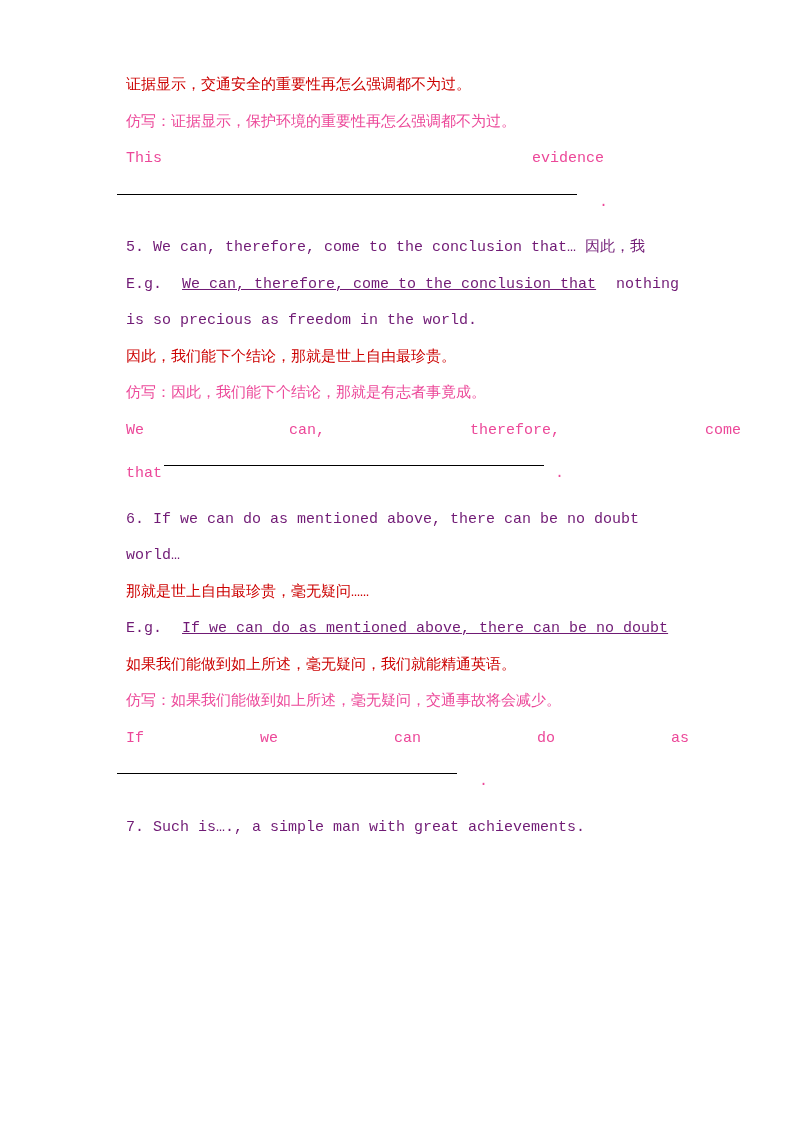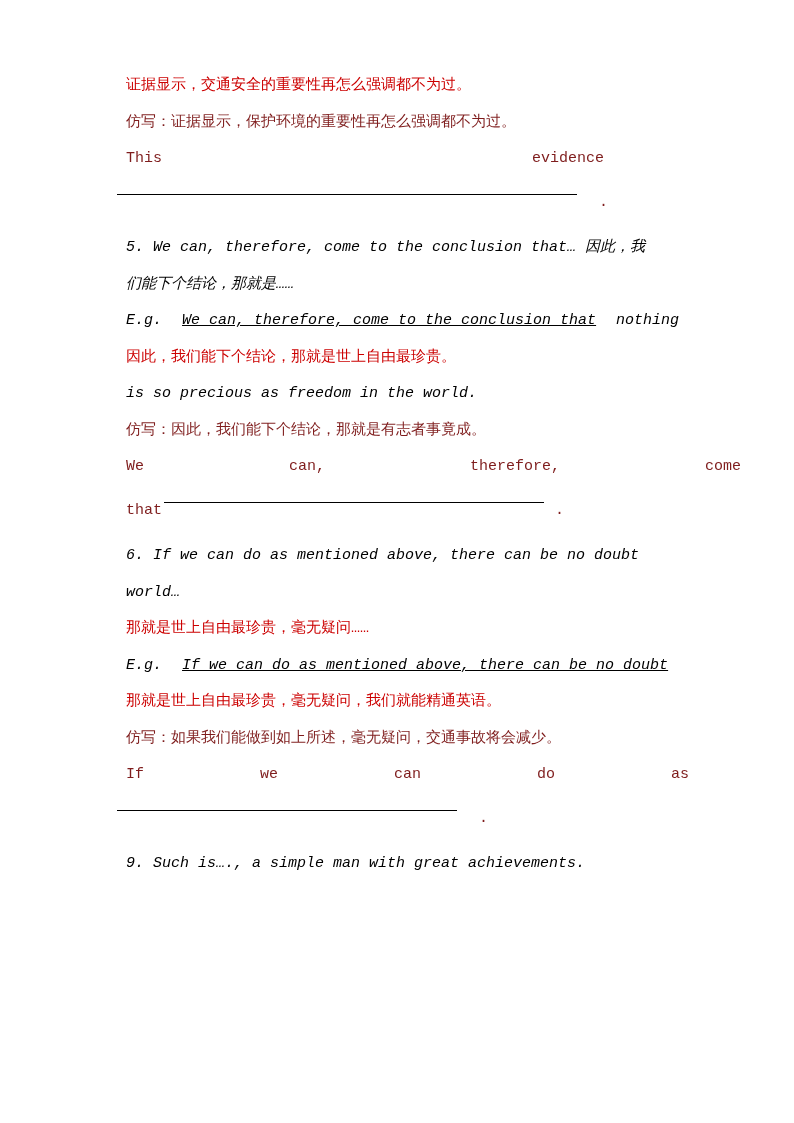--- a/index.html
+++ b/index.html
@@ -21,26 +21,25 @@
       line-height: 1.7;
       font-size: 15px;
       margin-bottom: 4px;
     }
 
     .red {
       color: #cc0000;
     }
 
     .blue {
-      color: #7f1d1d;
+      color: #ec4899;
     }
 
     .black {
-      color: #000000;
-      font-style: italic;
+      color: #701a75;
     }
 
     .underline {
       text-decoration: underline;
     }
 
     .fill-line {
       display: inline-block;
       border-bottom: 1px solid #000;
       width: 380px;
@@ -94,31 +93,28 @@
     </div>
     <div class="line blue">
       <span class="fill-line-long"></span><span>.</span>
     </div>
   </div>
 
   <div class="block">
     <div class="line black">
       <span>5. We can, therefore, come to the conclusion that… 因此，我</span>
     </div>
-    <div class="line black">
-      <span>们能下个结论，那就是……</span>
-    </div>
     <div class="line black example-line">
       <span>E.g. <span class="underline">We can, therefore, come to the conclusion that</span> nothing</span>
     </div>
+    <div class="line black example-line">
+      <span>is so precious as freedom in the world.</span>
+    </div>
     <div class="line red">
       <span>因此，我们能下个结论，那就是世上自由最珍贵。</span>
-    </div>
-    <div class="line black example-line">
-      <span>is so precious as freedom in the world.</span>
     </div>
     <div class="line blue">
       <span>仿写：因此，我们能下个结论，那就是有志者事竟成。</span>
     </div>
     <div class="line blue spaced2">
       <span>We&nbsp;&nbsp;&nbsp;&nbsp;&nbsp;can,&nbsp;&nbsp;&nbsp;&nbsp;&nbsp;therefore,&nbsp;&nbsp;&nbsp;&nbsp;&nbsp;come&nbsp;&nbsp;&nbsp;&nbsp;&nbsp;to&nbsp;&nbsp;&nbsp;&nbsp;&nbsp;the&nbsp;&nbsp;&nbsp;&nbsp;&nbsp;conclusion</span>
     </div>
     <div class="line blue">
       <span>that<span class="fill-line"></span>.</span>
     </div>
@@ -131,32 +127,32 @@
     <div class="line black">
       <span>world…</span>
     </div>
     <div class="line red">
       <span>那就是世上自由最珍贵，毫无疑问……</span>
     </div>
     <div class="line black example-line">
       <span>E.g. <span class="underline">If we can do as mentioned above, there can be no doubt</span></span>
     </div>
     <div class="line red">
-      <span>那就是世上自由最珍贵，毫无疑问，我们就能精通英语。</span>
+      <span>如果我们能做到如上所述，毫无疑问，我们就能精通英语。</span>
     </div>
     <div class="line blue">
       <span>仿写：如果我们能做到如上所述，毫无疑问，交通事故将会减少。</span>
     </div>
     <div class="line blue spaced2">
       <span>If&nbsp;&nbsp;&nbsp;&nbsp;we&nbsp;&nbsp;&nbsp;&nbsp;can&nbsp;&nbsp;&nbsp;&nbsp;do&nbsp;&nbsp;&nbsp;&nbsp;as&nbsp;&nbsp;&nbsp;&nbsp;mentioned&nbsp;&nbsp;&nbsp;&nbsp;above,</span>
     </div>
     <div class="line blue">
       <span class="fill-line-short"></span><span>.</span>
     </div>
   </div>
 
   <div class="block">
     <div class="line black">
-      <span>9. Such is…., a simple man with great achievements.</span>
+      <span>7. Such is…., a simple man with great achievements.</span>
     </div>
   </div>
 
 </div>
 
 </body></html>

